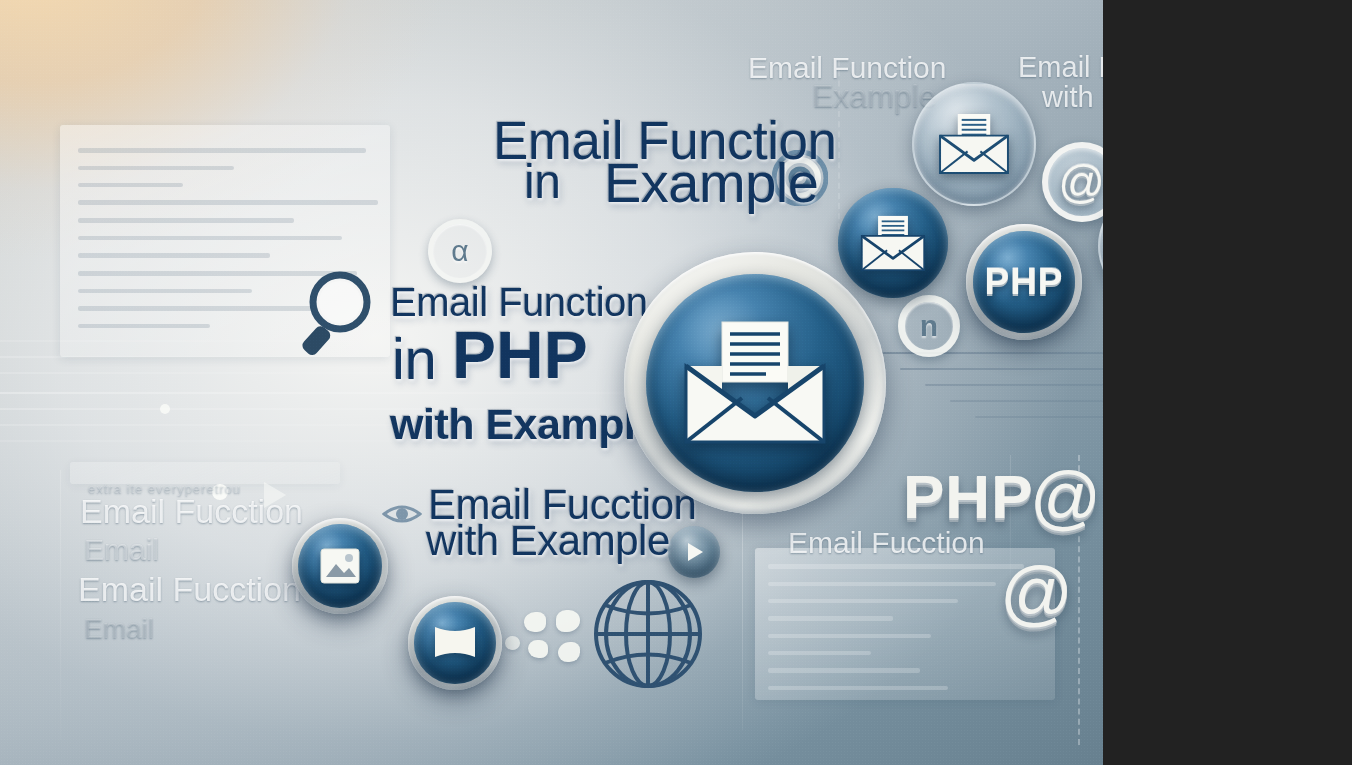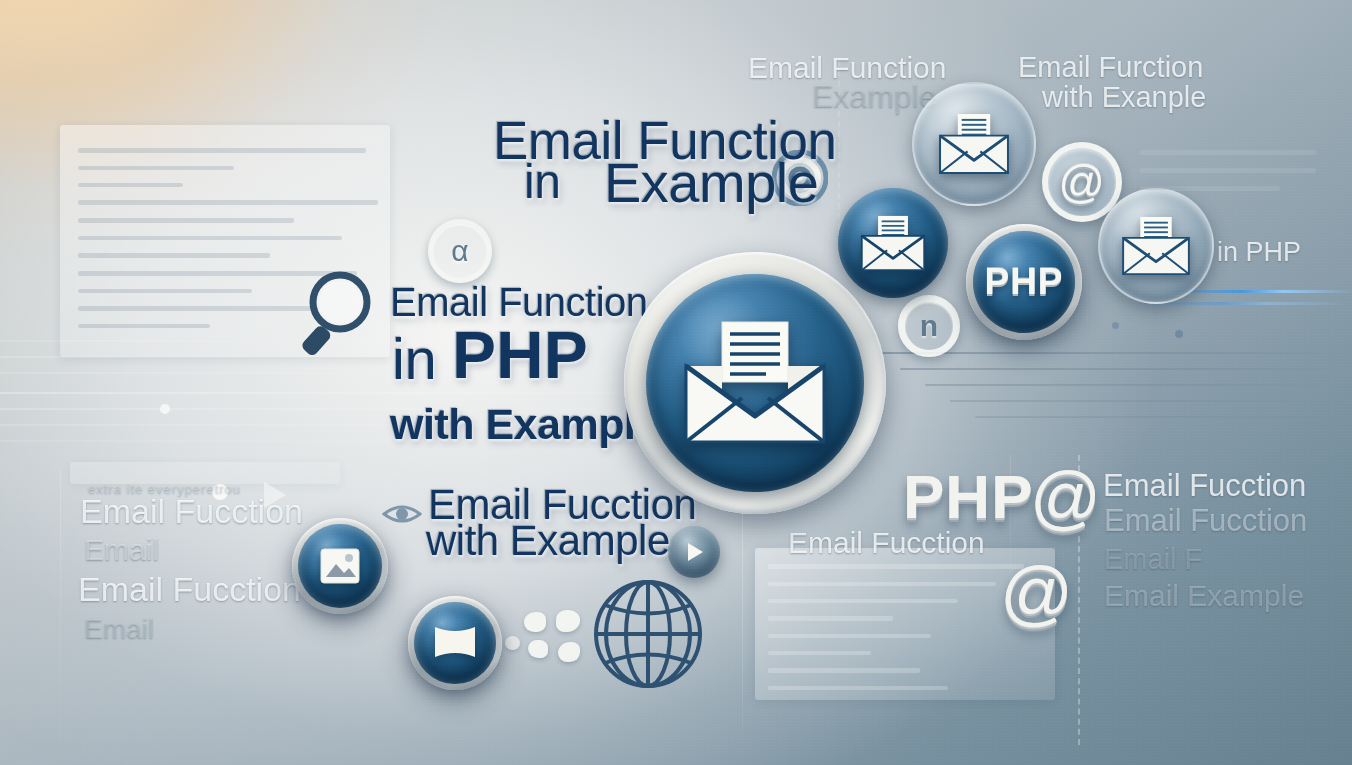--- a/index.html
+++ b/index.html
@@ -1,18 +1,18 @@
 <!DOCTYPE html>
 <html><head>
 <meta charset="utf-8">
 <style>
   html,body{margin:0;padding:0;background:#222;}
   *{box-sizing:border-box;}
   #stage{
-    position:relative;width:1352px;height:765px;overflow:hidden;
+    position:relative;width:1103px;height:765px;overflow:hidden;
     font-family:"Liberation Sans", sans-serif;
     background:
       radial-gradient(ellipse 520px 380px at 3% -6%, rgba(247,219,176,0.98) 0%, rgba(236,206,168,0.75) 34%, rgba(224,211,197,0.22) 62%, rgba(224,214,204,0) 80%),
       radial-gradient(ellipse 760px 560px at 34% 44%, rgba(247,247,245,0.96) 0%, rgba(235,237,238,0.72) 42%, rgba(214,221,226,0.25) 72%, rgba(200,210,218,0) 92%),
       linear-gradient(145deg, #cfcec4 0%, #c9ccc9 14%, #bcc4c8 30%, #a9b6bf 48%, #90a2ae 66%, #77909f 82%, #67808f 100%);
   }
   #stage::after{
     content:"";position:absolute;inset:0;pointer-events:none;
     background-image:radial-gradient(rgba(255,255,255,0.045) 1px, transparent 1px);
     background-size:3px 3px;mix-blend-mode:overlay;

